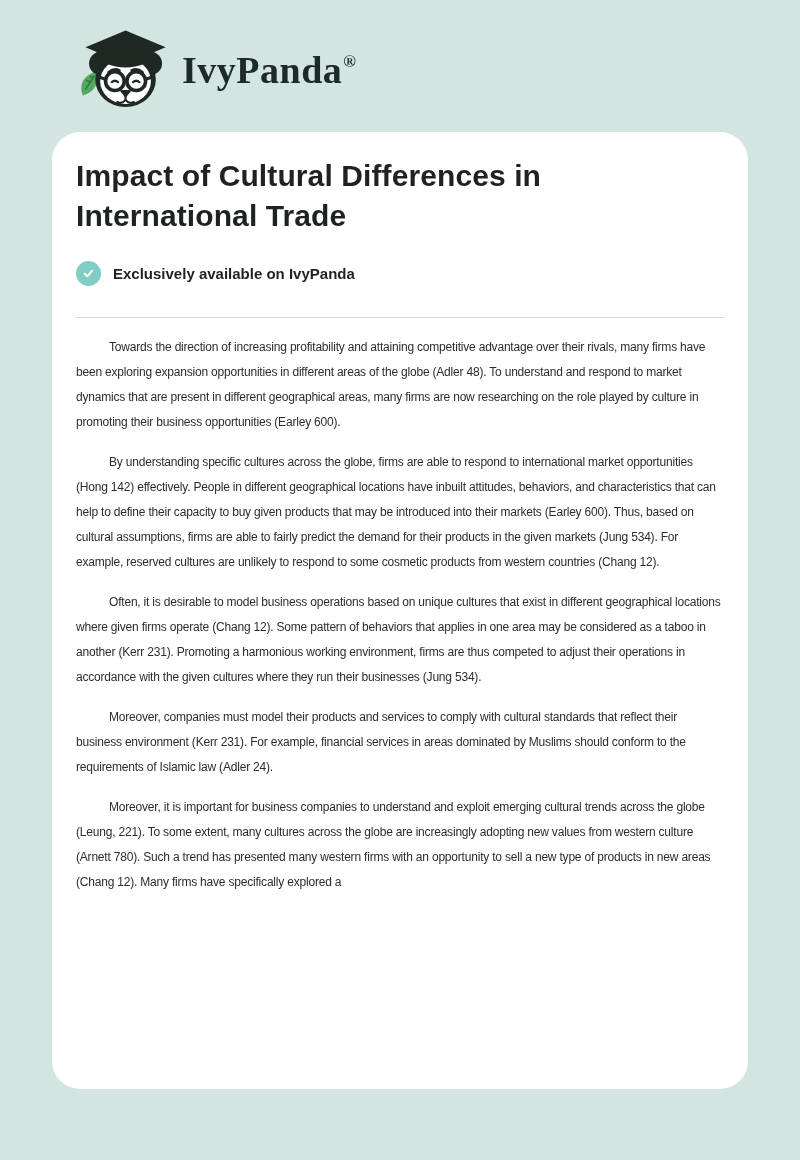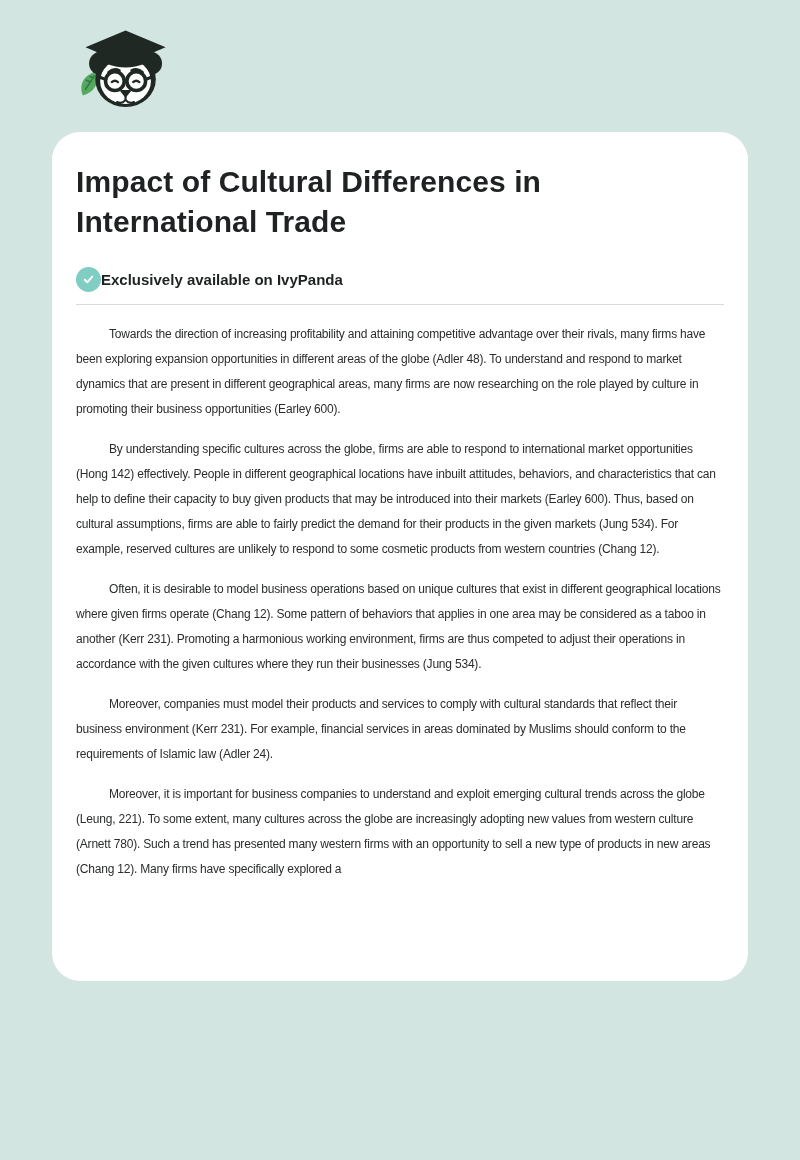--- a/index.html
+++ b/index.html
@@ -46,40 +46,40 @@
     letter-spacing: 0.5px;
   }
   .brand sup {
     font-size: 17px;
     vertical-align: 16px;
     margin-left: 1px;
   }
   .card {
     margin: 0 52px;
     width: 696px;
-    height: 849px;
+    height: 957px;
     background: var(--card_bg, #ffffff);
     border-radius: 28px;
-    padding: 30px 24px 40px;
+    padding: 24px 24px 40px;
     overflow: hidden;
   }
   .card h1 {
     font-size: 30px;
     line-height: 40px;
     font-weight: 700;
     color: var(--ink, #1e2222);
     max-width: 570px;
     margin-bottom: 25px;
     letter-spacing: 0.1px;
   }
   .badge {
     display: flex;
     align-items: center;
-    gap: 0;
-    margin-bottom: 12px;
+    gap: 12px;
+    margin-bottom: 31px;
   }
   .badge-circle {
     width: 25px;
     height: 25px;
     border-radius: 50%;
     background: var(--accent_teal, #7fcdc3);
     display: inline-flex;
     align-items: center;
     justify-content: center;
     flex: 0 0 auto;
@@ -134,20 +134,21 @@
       <path d="M58.5 62 L61.5 62" stroke="#1f2823" stroke-width="3.5"></path>
       <path d="M37.5 60 L31 57.5 M82.5 60 L89 57.5" stroke="#1f2823" stroke-width="3.5" stroke-linecap="round"></path>
 
       <path d="M44.5 63 Q 48 60 51.5 63" stroke="#1f2823" stroke-width="2.6" fill="none" stroke-linecap="round"></path>
       <path d="M68.5 63 Q 72 60 75.5 63" stroke="#1f2823" stroke-width="2.6" fill="none" stroke-linecap="round"></path>
 
       <path d="M55 73 L65 73 L60 79 Z" fill="#1f2823" stroke="#1f2823" stroke-width="2" stroke-linejoin="round"></path>
       <path d="M60 79 L60 83 M60 83 Q 56 88 50.5 85.5 M60 83 Q 64 88 69.5 85.5" stroke="#1f2823" stroke-width="2.4" fill="none" stroke-linecap="round"></path>
     </svg>
   </span>
+  <span class="brand"><span>IvyPanda</span><sup>®</sup></span>
 </header>
 
 <main class="card">
   <h1>Impact of Cultural Differences in International Trade</h1>
 
   <div class="badge">
     <span class="badge-circle">
       <svg width="15" height="15" viewBox="0 0 24 24">
         <path d="M6 12.5 L10 16.5 L18 7.5" stroke="#ffffff" stroke-width="3.2" fill="none" stroke-linecap="round" stroke-linejoin="round"></path>
       </svg>

